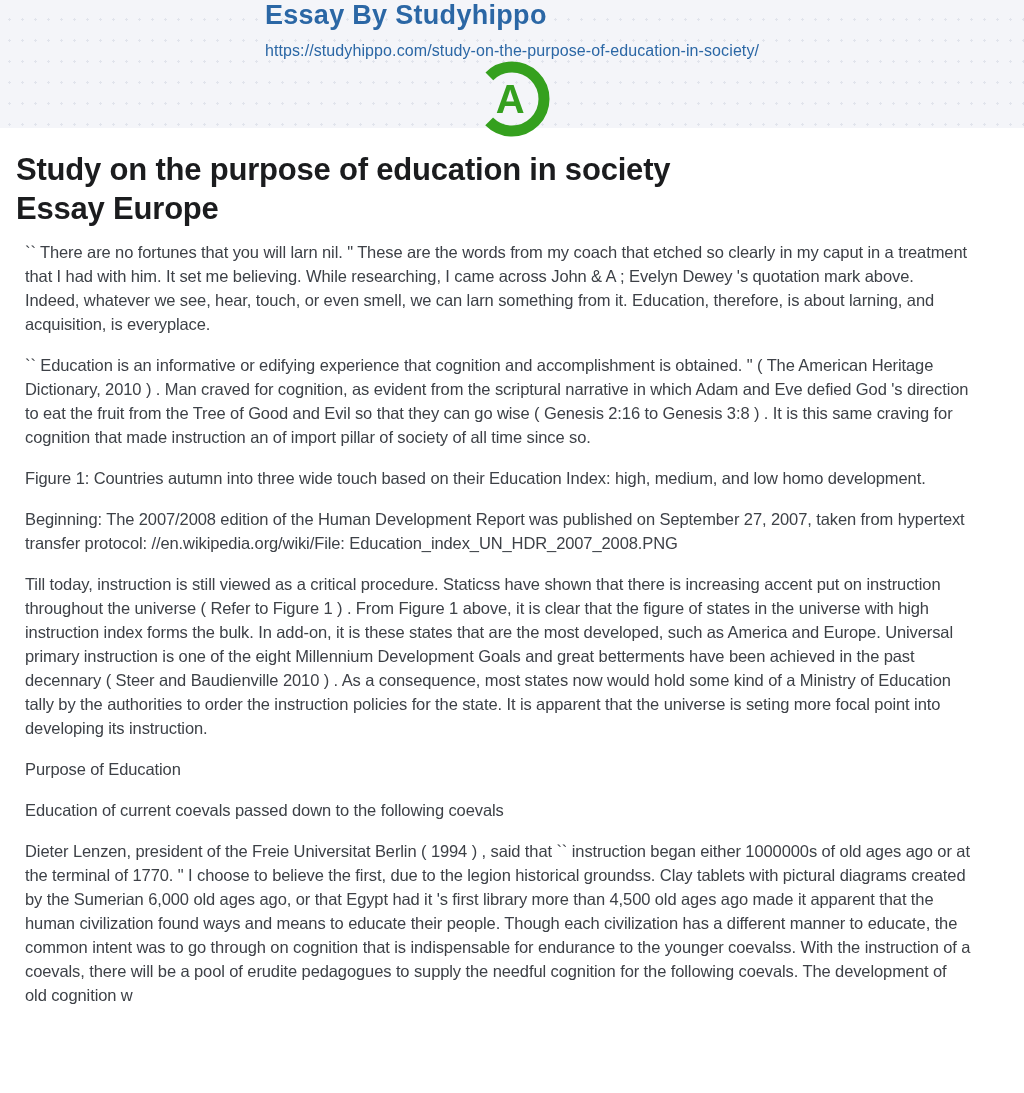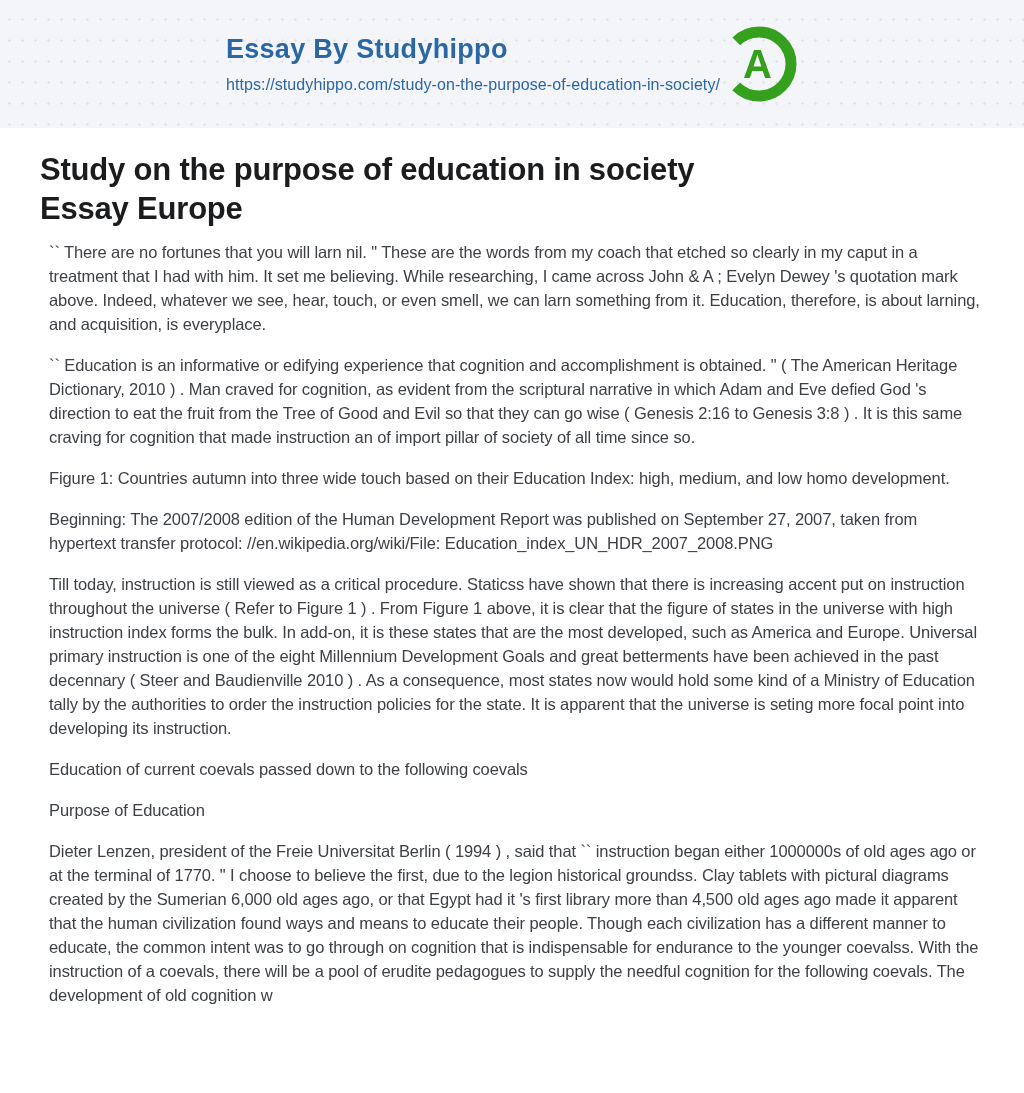--- a/index.html
+++ b/index.html
@@ -18,21 +18,22 @@
     box-sizing: border-box;
     width: 100%;
     height: 128px;
     padding: 0 40px;
     background-color: var(--header-bg, #f4f5f9);
     background-image: radial-gradient(circle, #e1e4ec 1.1px, rgba(0,0,0,0) 1.3px);
     background-size: 13px 21px;
     background-position: 3px 9px;
     display: flex;
     align-items: center;
-    justify-content: center;
+    justify-content: flex-start;
+    flex-direction: column;
   }
   .header-text { display: flex; flex-direction: column; }
   .brand {
     color: var(--brand-blue, #2b67a5);
     font-size: 27px;
     font-weight: 700;
     letter-spacing: 0.3px;
     margin-bottom: 11px;
   }
   .url {
@@ -54,21 +55,21 @@
     top: 50%;
     left: 50%;
     transform: translate(-56%, -50%);
     font-size: 40px;
     font-weight: 700;
     color: var(--logo-green, #35a01e);
     line-height: 1;
   }
   .content {
     box-sizing: border-box;
-    padding: 22px 40px 0 40px;
+    padding: 22px 40px 0 16px;
   }
   .title {
     margin: 0 0 12px 0;
     font-size: 31px;
     line-height: 39px;
     font-weight: 700;
     letter-spacing: -0.2px;
     color: var(--title-text, #1b1c1e);
     max-width: 950px;
   }
@@ -100,18 +101,18 @@
   </header>
 
   <main class="content">
     <h1 class="title"><span>Study on the purpose of education in society</span><br><span>Essay Europe</span></h1>
 
     <p class="para">`` There are no fortunes that you will larn nil. " These are the words from my coach that etched so clearly in my caput in a treatment that I had with him. It set me believing. While researching, I came across John &amp; A ; Evelyn Dewey 's quotation mark above. Indeed, whatever we see, hear, touch, or even smell, we can larn something from it. Education, therefore, is about larning, and acquisition, is everyplace.</p>
     <p class="para">`` Education is an informative or edifying experience that cognition and accomplishment is obtained. " ( The American Heritage Dictionary, 2010 ) . Man craved for cognition, as evident from the scriptural narrative in which Adam and Eve defied God 's direction to eat the fruit from the Tree of Good and Evil so that they can go wise ( Genesis 2:16 to Genesis 3:8 ) . It is this same craving for cognition that made instruction an of import pillar of society of all time since so.</p>
     <p class="para">Figure 1: Countries autumn into three wide touch based on their Education Index: high, medium, and low homo development.</p>
     <p class="para">Beginning: The 2007/2008 edition of the Human Development Report was published on September 27, 2007, taken from hypertext transfer protocol: //en.wikipedia.org/wiki/File: Education_index_UN_HDR_2007_2008.PNG</p>
     <p class="para">Till today, instruction is still viewed as a critical procedure. Staticss have shown that there is increasing accent put on instruction throughout the universe ( Refer to Figure 1 ) . From Figure 1 above, it is clear that the figure of states in the universe with high instruction index forms the bulk. In add-on, it is these states that are the most developed, such as America and Europe. Universal primary instruction is one of the eight Millennium Development Goals and great betterments have been achieved in the past decennary ( Steer and Baudienville 2010 ) . As a consequence, most states now would hold some kind of a Ministry of Education tally by the authorities to order the instruction policies for the state. It is apparent that the universe is seting more focal point into developing its instruction.</p>
+    <p class="para">Purpose of Education</p>
     <p class="para">Education of current coevals passed down to the following coevals</p>
-    <p class="para">Purpose of Education</p>
     <p class="para">Dieter Lenzen, president of the Freie Universitat Berlin ( 1994 ) , said that `` instruction began either 1000000s of old ages ago or at the terminal of 1770. " I choose to believe the first, due to the legion historical groundss. Clay tablets with pictural diagrams created by the Sumerian 6,000 old ages ago, or that Egypt had it 's first library more than 4,500 old ages ago made it apparent that the human civilization found ways and means to educate their people. Though each civilization has a different manner to educate, the common intent was to go through on cognition that is indispensable for endurance to the younger coevalss. With the instruction of a coevals, there will be a pool of erudite pedagogues to supply the needful cognition for the following coevals. The development of old cognition w</p>
   </main>
 
 </div>
 
 </body></html>

